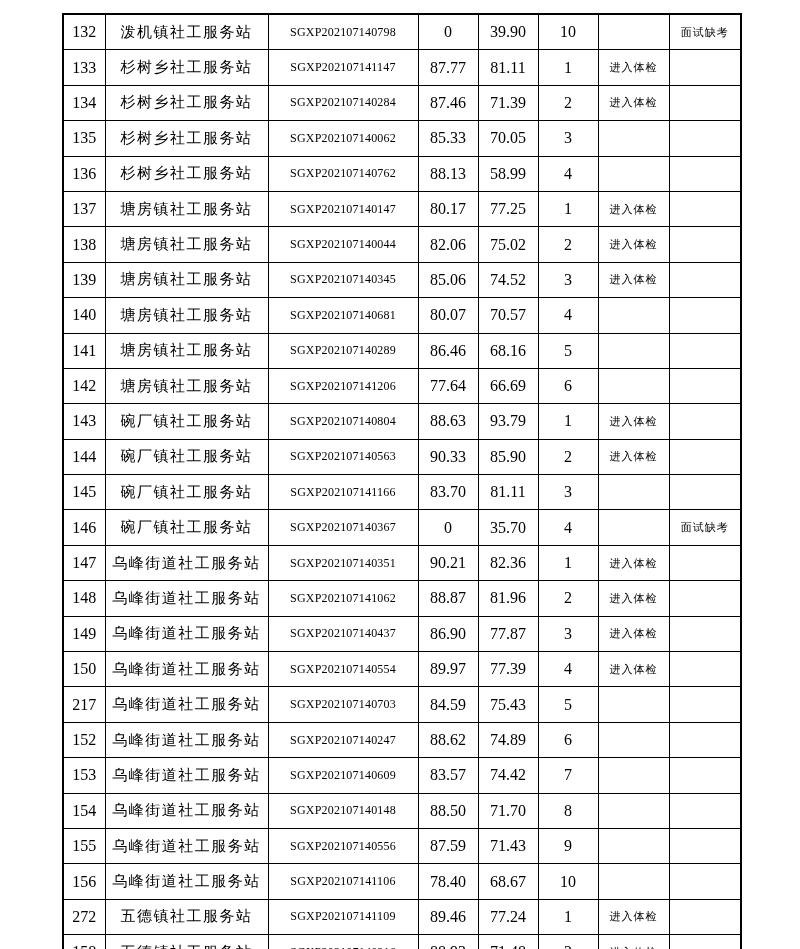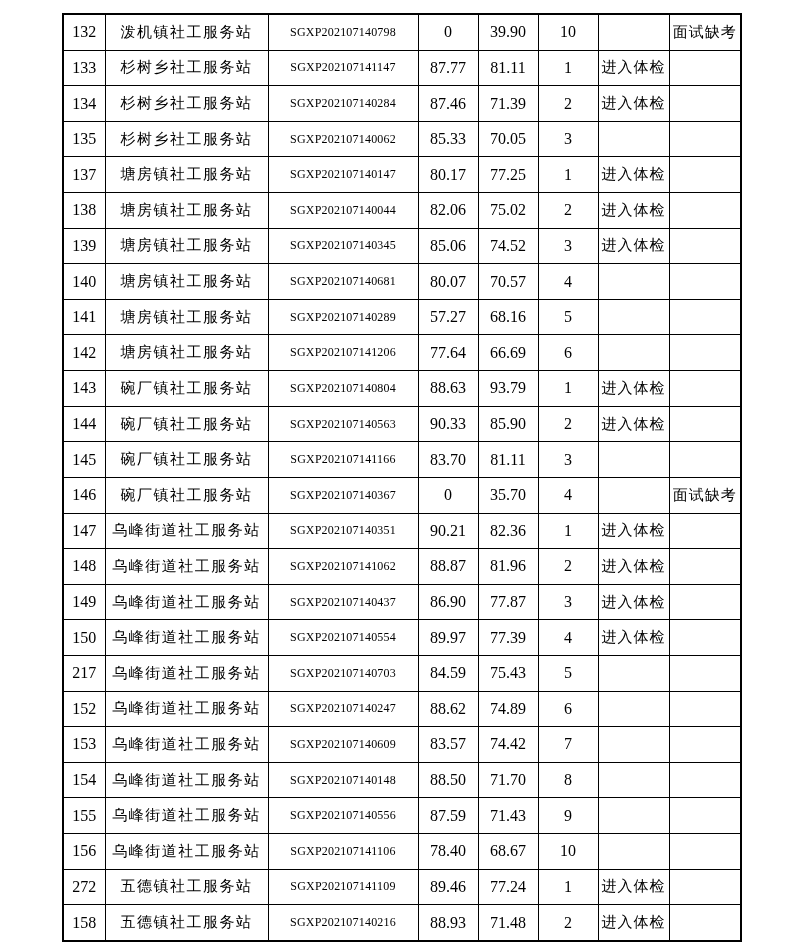--- a/index.html
+++ b/index.html
@@ -39,21 +39,21 @@
   td.c-station {
     font-size: 15px;
     letter-spacing: 1.5px;
     margin-left: 30px;
   }
   td.c-code {
     font-size: 12px;
     letter-spacing: 0.2px;
   }
   td.c-status, td.c-remark {
-    font-size: 15px;
+    font-size: 11px;
     letter-spacing: 1px;
   }
 </style>
 </head>
 <body>
 
 <div class="page">
   <table class="results">
     <colgroup>
       <col style="width:42px">
@@ -100,20 +100,30 @@
           <td class="c-no">135</td>
           <td class="c-station">杉树乡社工服务站</td>
           <td class="c-code">SGXP202107140062</td>
           <td class="c-score">85.33</td>
           <td class="c-score">70.05</td>
           <td class="c-rank">3</td>
           <td class="c-status"></td>
           <td class="c-remark"></td>
         </tr>
         <tr>
+          <td class="c-no">136</td>
+          <td class="c-station">杉树乡社工服务站</td>
+          <td class="c-code">SGXP202107140762</td>
+          <td class="c-score">88.13</td>
+          <td class="c-score">58.99</td>
+          <td class="c-rank">4</td>
+          <td class="c-status"></td>
+          <td class="c-remark"></td>
+        </tr>
+        <tr>
           <td class="c-no">137</td>
           <td class="c-station">塘房镇社工服务站</td>
           <td class="c-code">SGXP202107140147</td>
           <td class="c-score">80.17</td>
           <td class="c-score">77.25</td>
           <td class="c-rank">1</td>
           <td class="c-status">进入体检</td>
           <td class="c-remark"></td>
         </tr>
         <tr>
@@ -143,21 +153,21 @@
           <td class="c-score">80.07</td>
           <td class="c-score">70.57</td>
           <td class="c-rank">4</td>
           <td class="c-status"></td>
           <td class="c-remark"></td>
         </tr>
         <tr>
           <td class="c-no">141</td>
           <td class="c-station">塘房镇社工服务站</td>
           <td class="c-code">SGXP202107140289</td>
-          <td class="c-score">57.27</td>
+          <td class="c-score">86.46</td>
           <td class="c-score">68.16</td>
           <td class="c-rank">5</td>
           <td class="c-status"></td>
           <td class="c-remark"></td>
         </tr>
         <tr>
           <td class="c-no">142</td>
           <td class="c-station">塘房镇社工服务站</td>
           <td class="c-code">SGXP202107141206</td>
           <td class="c-score">77.64</td>

